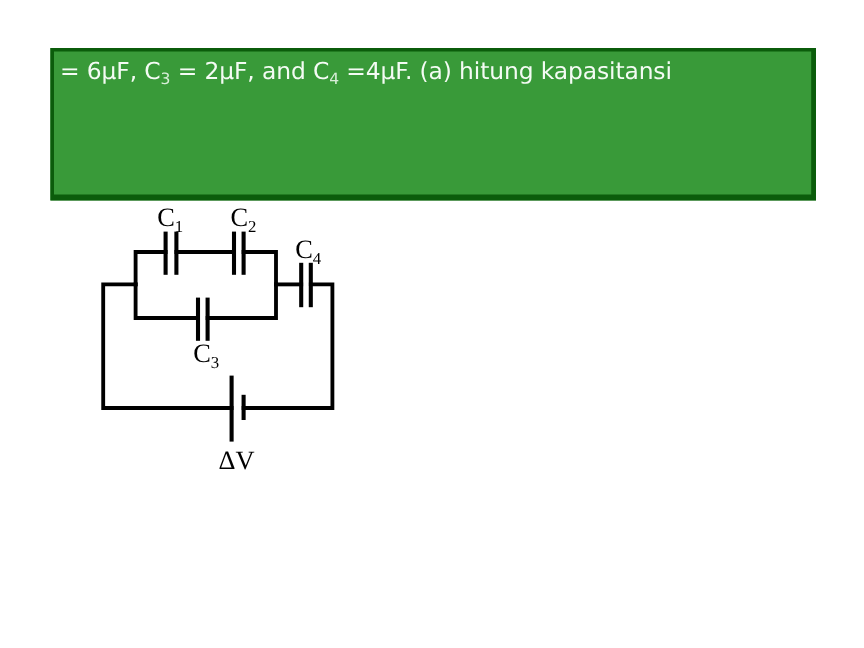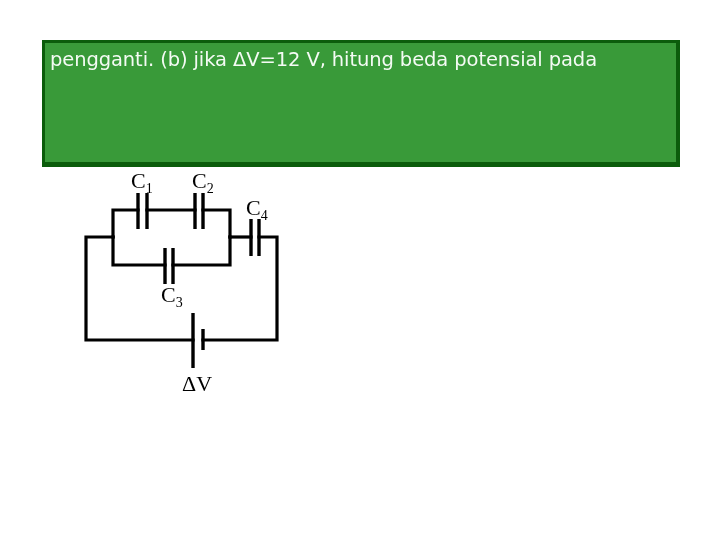--- a/index.html
+++ b/index.html
@@ -29,21 +29,21 @@
       font-family: "Liberation Serif", "DejaVu Serif", serif;
       font-size: 22px; fill: #000;
     }
     .lbl-sub { font-size: 14px; }
   </style>
 </head>
 <body>
 
 <div class="problem-box">
   <div class="problem-text">
-    <div>pengganti. (b) jika ΔV=12 V, hitung beda potensial pada</div>
+    <div><span>= 6μF, C</span><sub>3</sub><span> = 2μF, and C</span><sub>4</sub><span> =4μF. (a) hitung kapasitansi</span></div>
   </div>
 </div>
 
 <svg class="circuit" viewBox="0 0 720 540" xmlns="http://www.w3.org/2000/svg">
   <g stroke="#000" stroke-width="3.2" fill="none" stroke-linecap="square">
 
     <path d="M113 237 H86 V340 H193"></path>
 
     <path d="M203 340 H277 V237 H259"></path>
 

